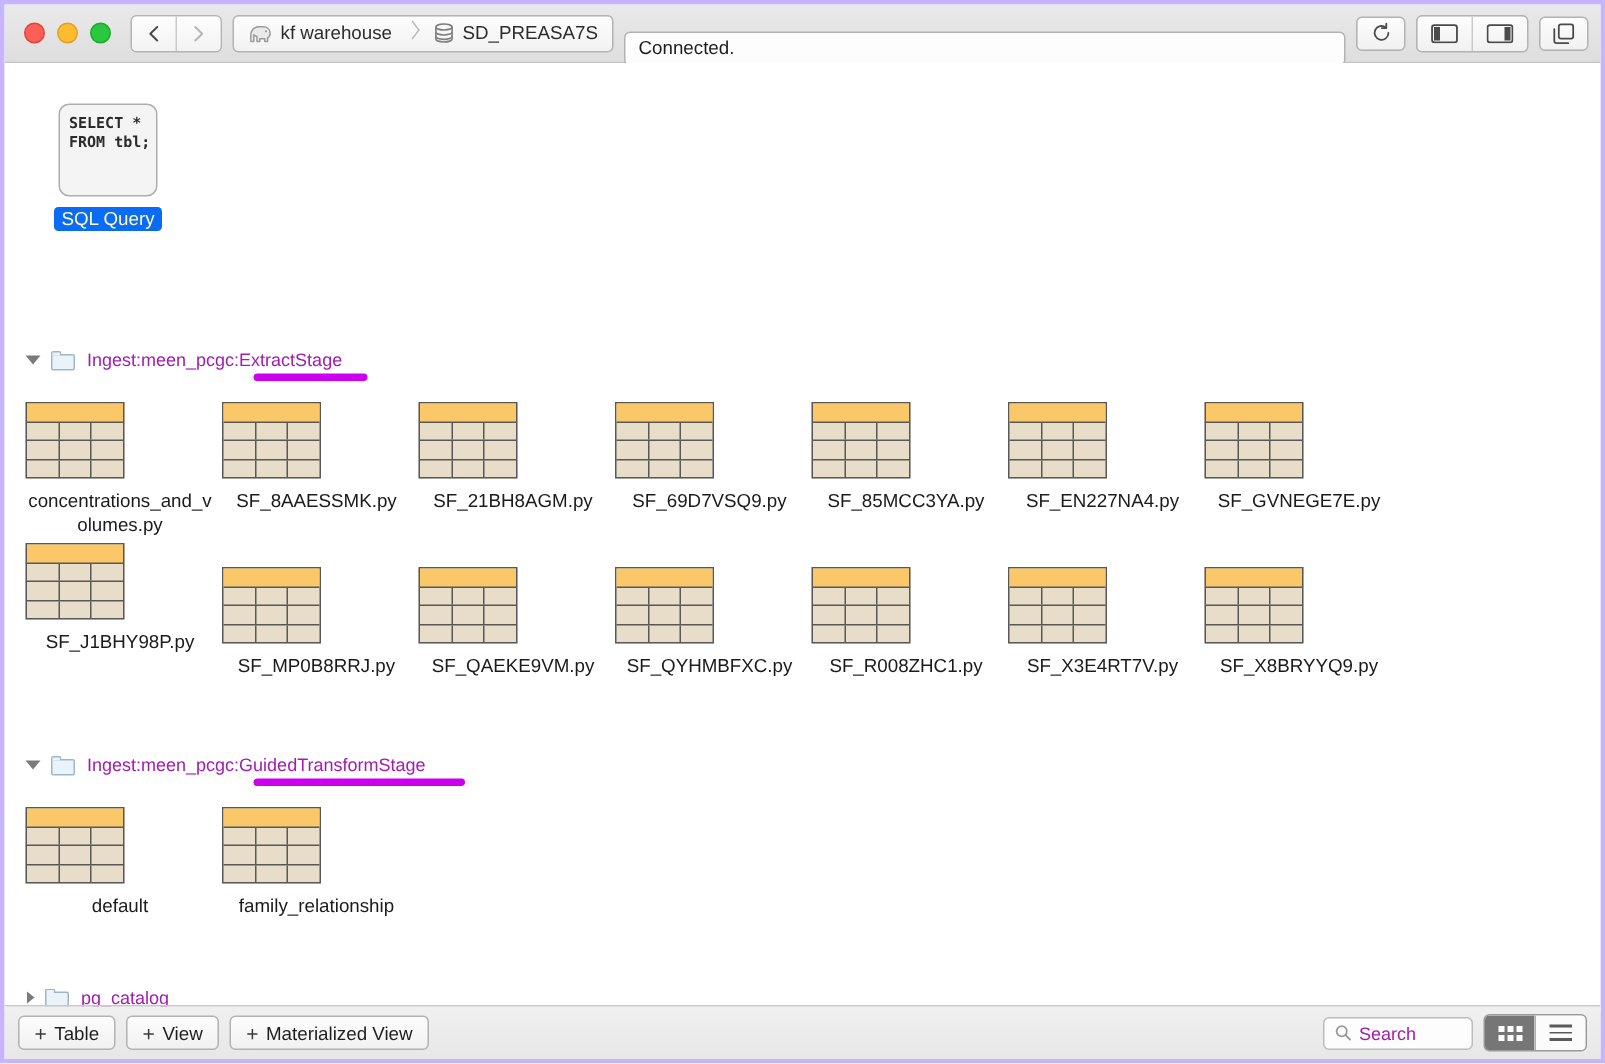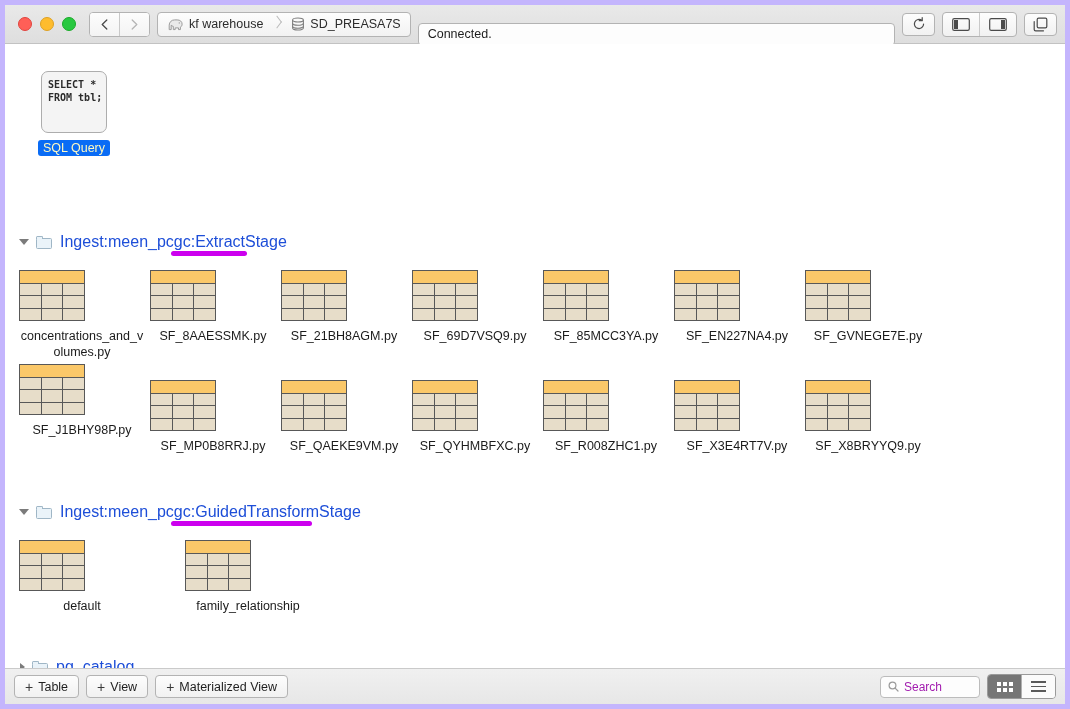--- a/index.html
+++ b/index.html
@@ -9,21 +9,21 @@
   }
   body {
     font-family: "Liberation Sans", sans-serif;
     -webkit-font-smoothing: antialiased;
   }
   .window {
     position: relative;
     width: 1070px;
     height: 709px;
     background: #ffffff;
-    border: 5px solid #c4b5fd;
+    border: 3px solid #c4b5fd;
     box-sizing: border-box;
     overflow: hidden;
   }
 
   
   .titlebar {
     height: 39px;
     background: linear-gradient(to bottom, #e9e9e9, #dedede);
     border-bottom: 1px solid #c2c2c2;
     display: flex;
@@ -230,22 +230,22 @@
     position:absolute;
     left:0; top:0px;
     width:7px; height:3px;
     border:1px solid #9fb6c6;
     border-bottom:none;
     background:#eaf3f9;
     border-radius:1.5px 1.5px 0 0;
     box-sizing:border-box;
   }
   .group-title {
-    font-size: 16px;
-    color: #1d4ed8;
+    font-size: 12px;
+    color: #a21caf;
     white-space: nowrap;
   }
   .scribble {
     position: absolute;
     height: 5px;
     background: #cc00ee;
     border-radius: 3px;
     pointer-events: none;
   }
 
@@ -760,21 +760,21 @@
       </div>
     </div>
 
     <div class="group-header" style="top:458px">
       <div class="tri open"></div>
       <div class="folder"></div>
       <div class="group-title">Ingest:meen_pcgc:GuidedTransformStage</div>
     </div>
     <div class="scribble" style="left:166px; top:477px; width:141px;"></div>
 
-    <div class="grid" style="top:492px;gap:35px;">
+    <div class="grid" style="top:492px;">
       <div class="cell">
         <div class="tableicon">
           <div class="t-head"></div>
           <div class="t-row">
               <div class="t-cellb"></div>
               <div class="t-cellb"></div>
               <div class="t-cellb"></div>
             </div>
           <div class="t-row">
               <div class="t-cellb"></div>

